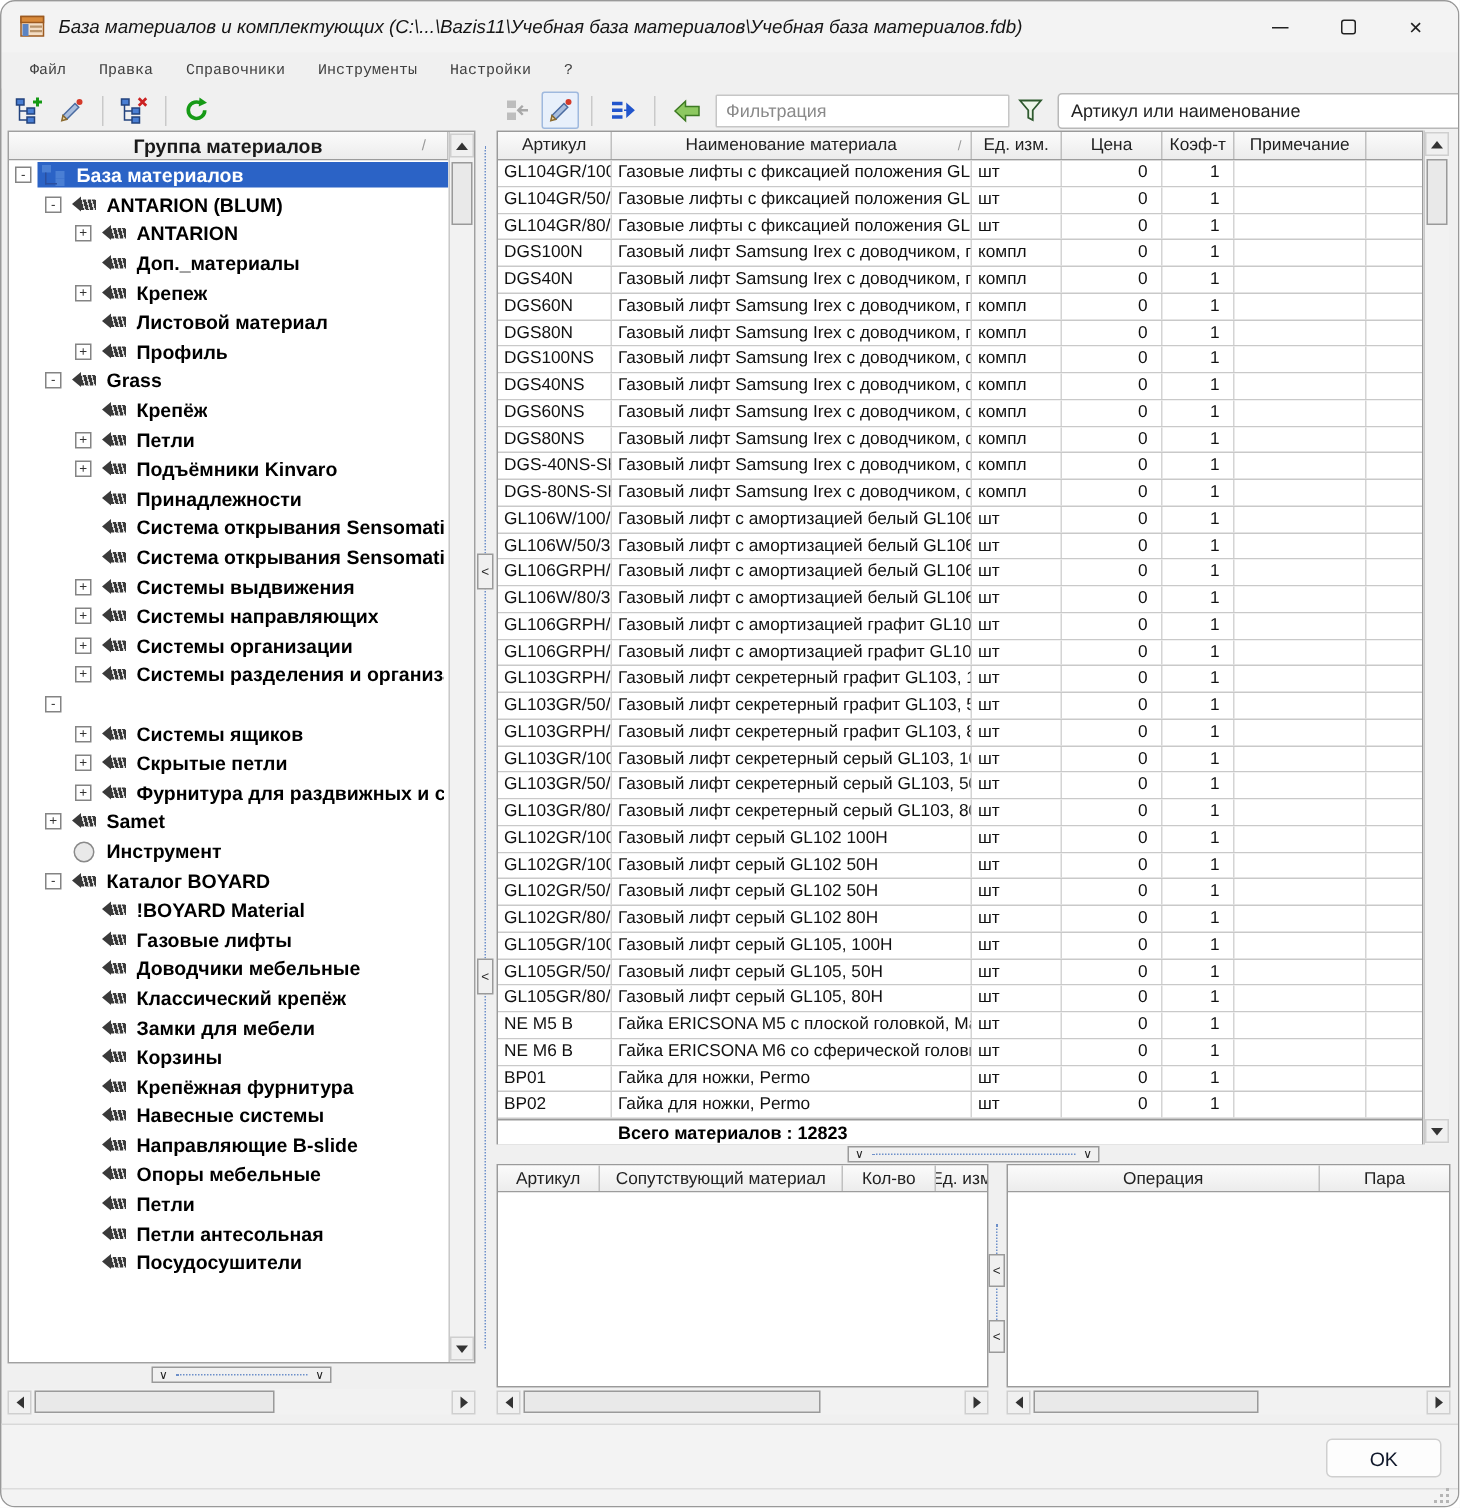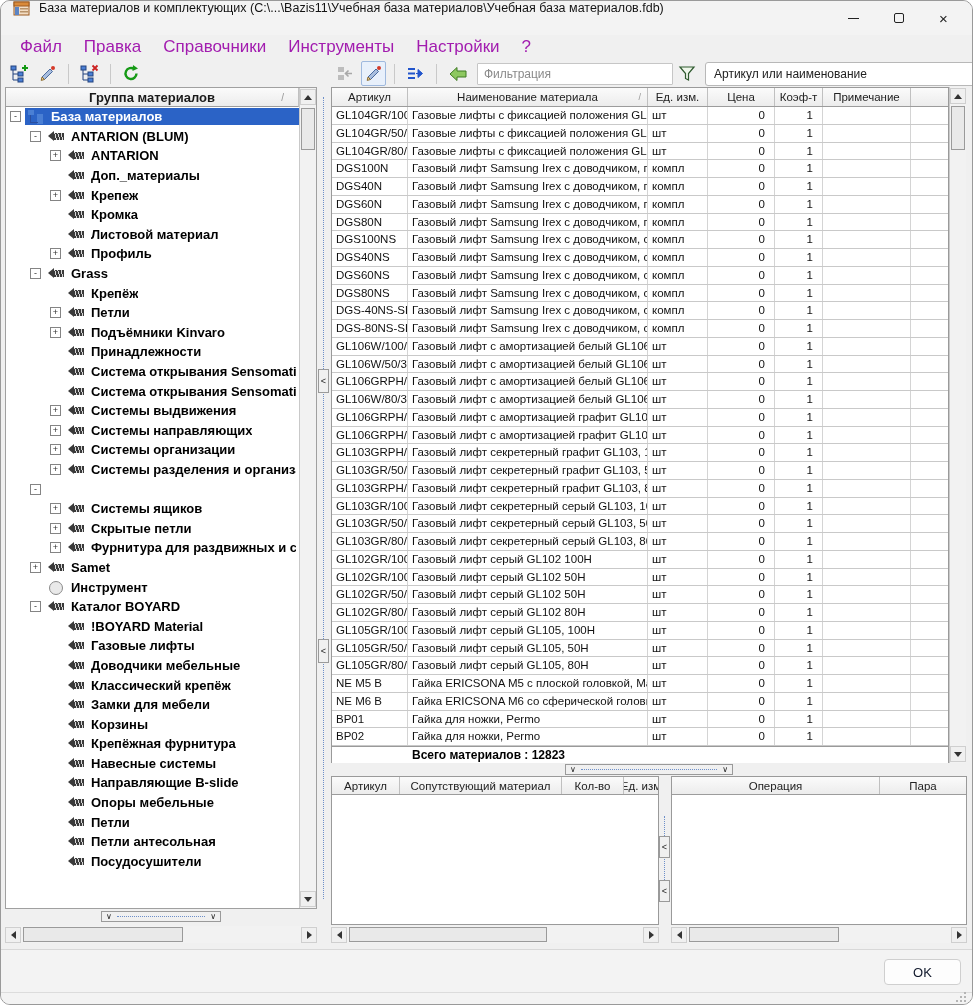--- a/index.html
+++ b/index.html
@@ -1,30 +1,30 @@
 <!DOCTYPE html>
 <html><head>
 <meta charset="utf-8">
 <style>
   *{margin:0;padding:0;box-sizing:border-box;font-family:"Liberation Sans",sans-serif;}
   html,body{width:973px;height:1005px;background:#fff;position:relative;overflow:hidden;}
   .window{position:absolute;inset:0;background:#f0f0f0;border:1px solid #999;border-radius:10px;overflow:hidden;}
 
   
-  .titlebar{position:absolute;top:0;left:0;right:0;height:34px;background:#f3f3f3;display:flex;align-items:flex-start;padding-left:12px;}
+  .titlebar{position:absolute;top:0;left:0;right:0;height:34px;background:#f3f3f3;display:flex;align-items:center;padding-left:12px;font-style:italic;}
   .title-text{font-size:12.5px;color:#141414;margin-left:8px;white-space:nowrap;}
   .win-controls{position:absolute;right:6px;top:0;height:34px;display:flex;}
   .win-btn{width:45px;height:34px;display:flex;align-items:center;justify-content:center;color:#222;cursor:default;}
   .glyph-min{width:11px;height:1px;background:#222;display:block;}
   .glyph-max{width:10px;height:10px;border:1.2px solid #222;border-radius:2px;display:block;}
   .glyph-close{font-size:15px;line-height:15px;color:#222;}
 
   
   .menubar{position:absolute;top:34px;left:0;right:0;height:24px;display:flex;align-items:center;padding-left:8px;background:#f0f0f0;}
-  .menu-item{padding:2px 11px;font-size:17px;color:#a21caf;}
+  .menu-item{padding:2px 11px;font-size:10px;color:#404040;font-family:Liberation Mono, monospace;}
 
   
   .tbtn{width:25px;height:25px;display:flex;align-items:center;justify-content:center;background:transparent;border:1px solid transparent;border-radius:2px;}
   .tsep{width:1px;height:20px;background:#c9c9c9;margin:0 5px;align-self:center;}
   .left-toolbar{position:absolute;left:6px;top:59px;height:27px;display:flex;align-items:center;gap:3px;}
   .right-toolbar{position:absolute;left:332px;top:59px;height:27px;display:flex;align-items:center;gap:3px;}
   .filter-input{width:196px;height:22px;border:1px solid #c6c6c6;background:#fff;font-size:12px;padding:0 6px;color:#222;margin-left:4px;border-radius:1px;}
   .filter-input::placeholder{color:#8a8a8a;}
   .combo{width:286px;height:24px;background:#fff;border:1px solid #b8b8b8;border-radius:3px;display:flex;align-items:center;padding:0 8px;font-size:12px;color:#222;margin-left:4px;position:relative;}
   .combo .chev{position:absolute;right:9px;top:7px;width:7px;height:7px;border-left:1.4px solid #666;border-bottom:1.4px solid #666;transform:rotate(-45deg) scale(1,.8);}
@@ -259,27 +259,20 @@
   </div>
 
   <div class="tree-row d2">
     <span class="expander">+</span>
     <span class="row-body">
       <span class="ticon screw-icon"></span>
       <span class="tlabel">Крепеж</span>
     </span>
   </div>
 
-  <div class="tree-row d2">
-    <span class="expander"></span>
-    <span class="row-body">
-      <span class="ticon screw-icon"></span>
-      <span class="tlabel">Кромка</span>
-    </span>
-  </div>
 
   <div class="tree-row d2">
     <span class="expander"></span>
     <span class="row-body">
       <span class="ticon screw-icon"></span>
       <span class="tlabel">Листовой материал</span>
     </span>
   </div>
 
   <div class="tree-row d2">

